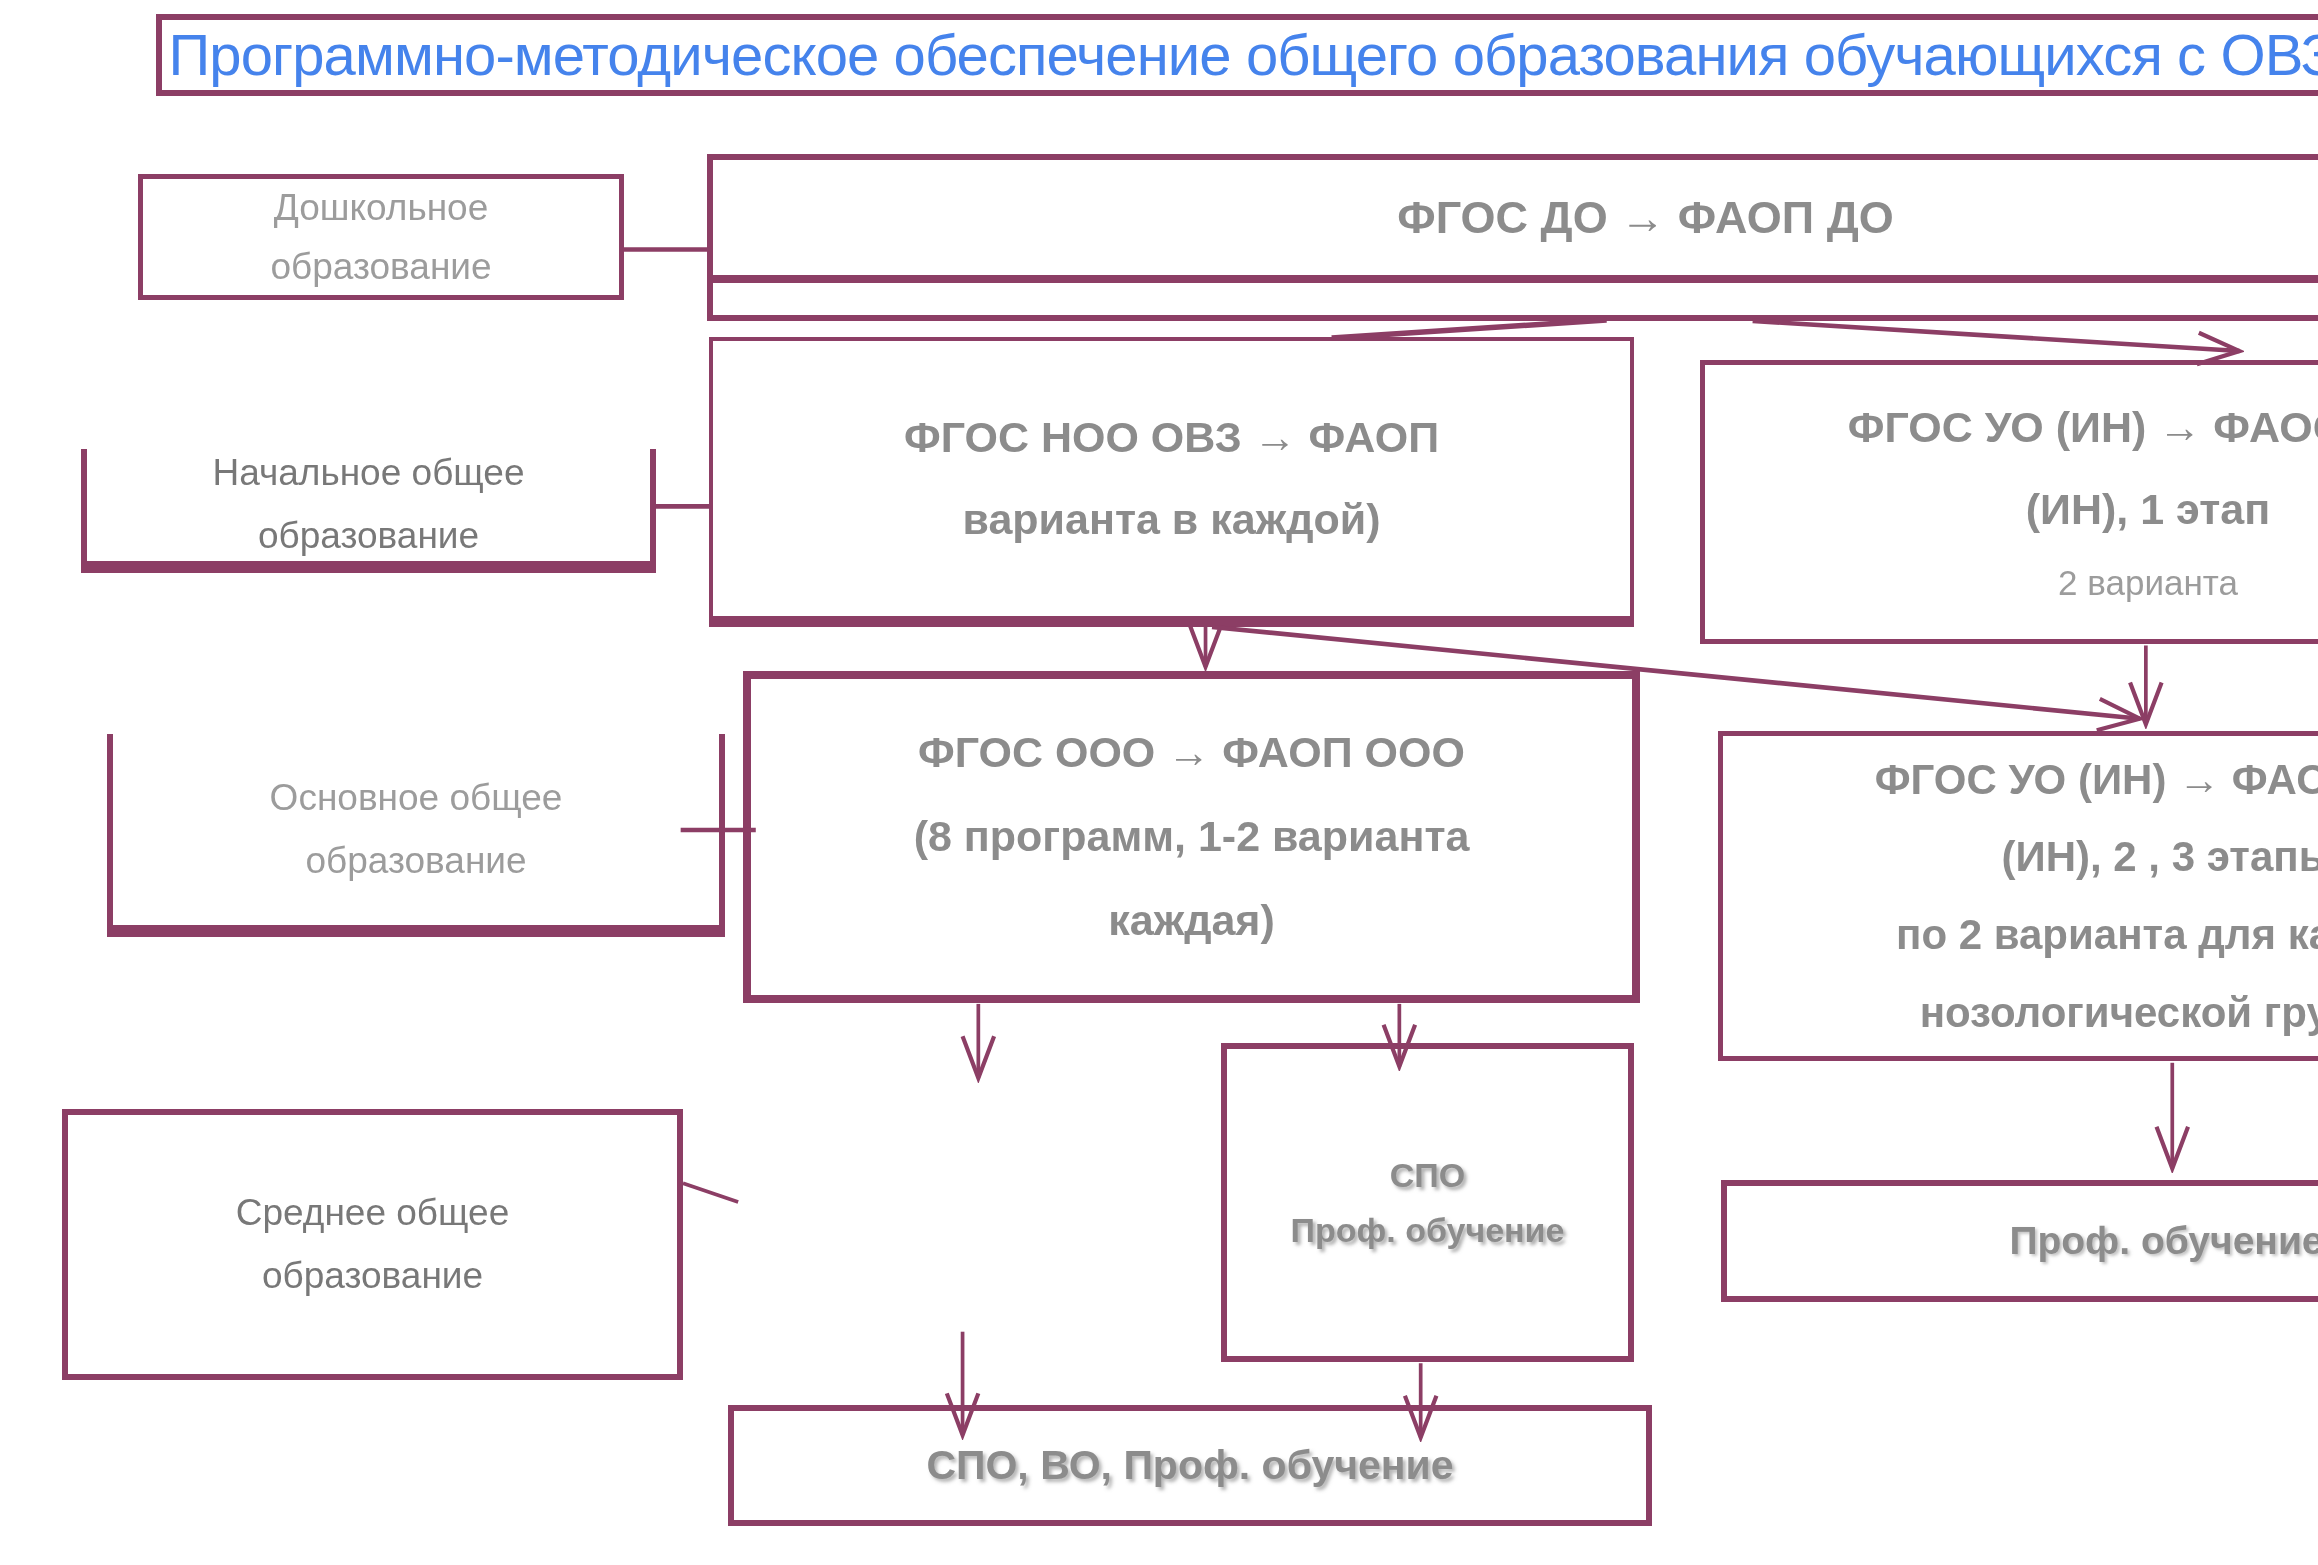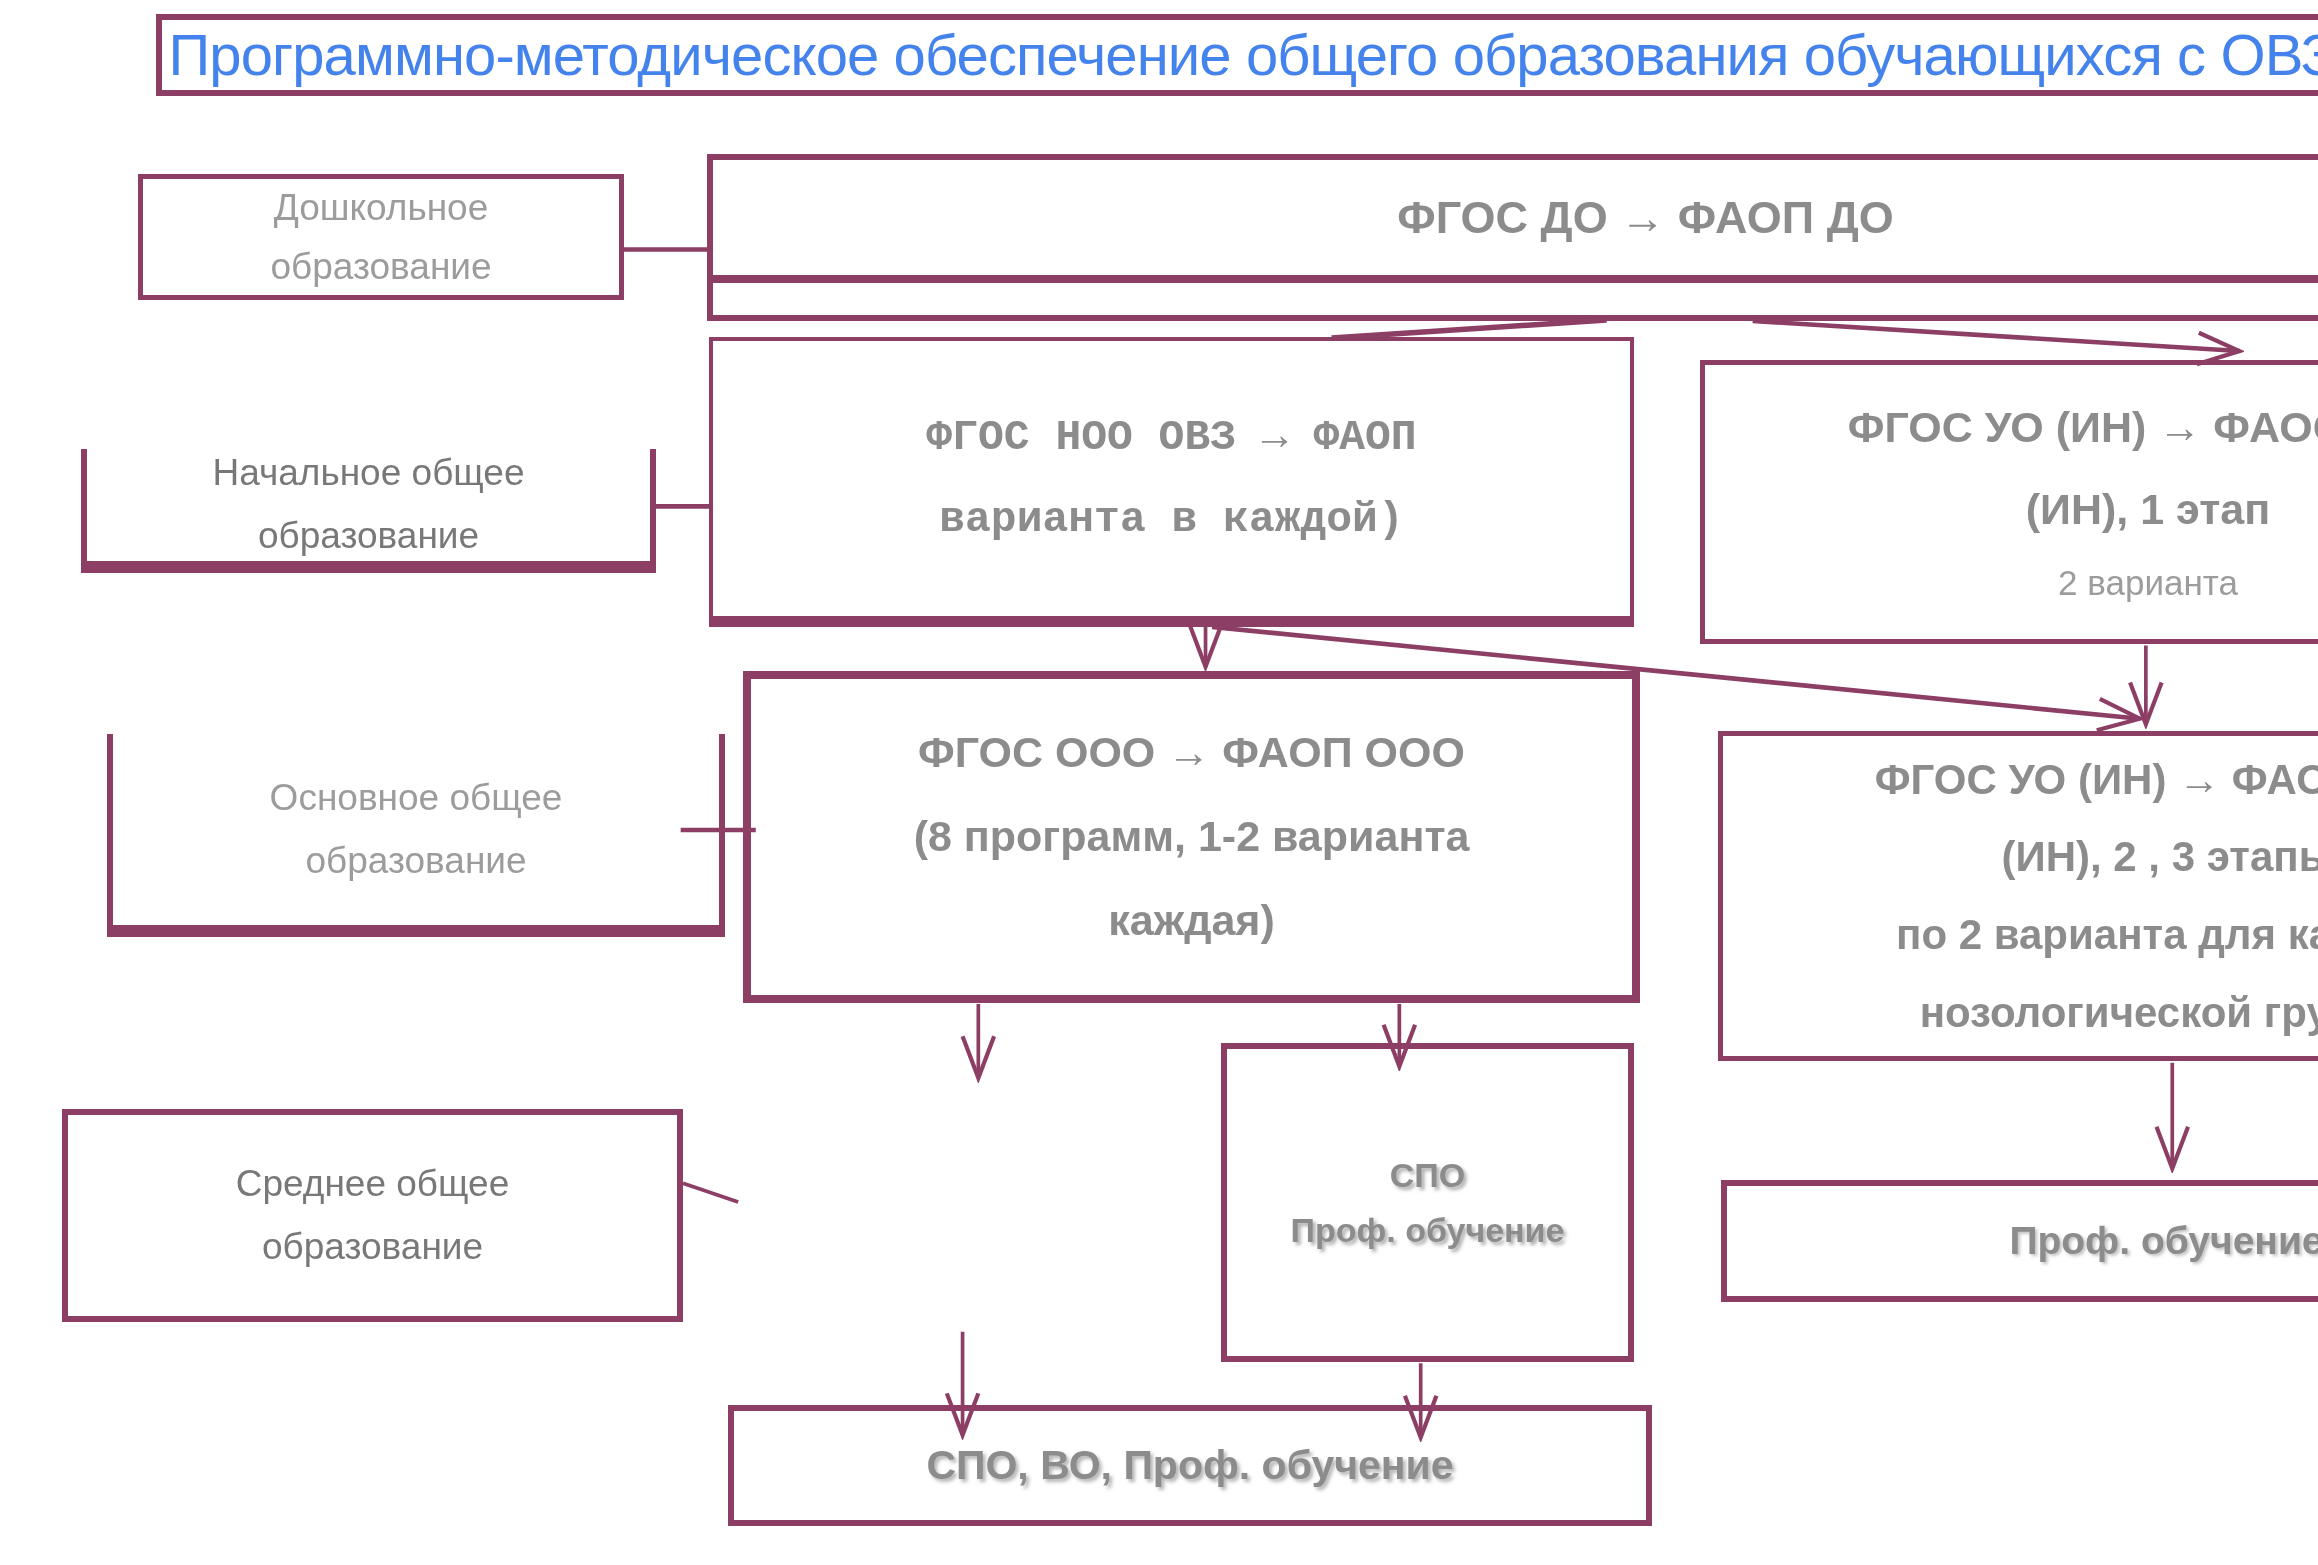--- a/index.html
+++ b/index.html
@@ -27,28 +27,28 @@
     color:var(--blue);font-size:58px;letter-spacing:-0.9px;white-space:nowrap;line-height:1;
   }
   
   .stage{color:var(--gray-light);font-size:37px;line-height:1.7;}
   .stage.dark{color:var(--gray-dark);}
   .stage-preschool{left:138px;top:174px;width:486px;height:126px;border:5.6px solid var(--maroon);line-height:1.6;}
   .stage-primary{left:81px;top:449px;width:575px;height:124px;
     border-left:6px solid var(--maroon);border-right:6px solid var(--maroon);border-bottom:12px solid var(--maroon);}
   .stage-basic{left:63px;top:734px;width:618px;height:203px;
     border-left:6px solid var(--maroon);border-right:6px solid var(--maroon);border-bottom:12px solid var(--maroon);margin-left:44px;}
-  .stage-secondary{left:62px;top:1109px;width:621px;height:213px;border:6.5px solid var(--maroon);}
+  .stage-secondary{left:62px;top:1109px;width:621px;height:271px;border:6.5px solid var(--maroon);}
   
   .g-bold{color:var(--gray);font-weight:bold;}
   .do-box{left:707px;top:154px;width:1877px;height:127px;border:6.5px solid var(--maroon);}
   .do-box .ln{font-size:45px;}
   .do-thin{left:707px;top:277px;width:1877px;height:44px;border:6.5px solid var(--maroon);}
   .noo-box{left:709px;top:337px;width:925px;height:290px;
-    border:4.6px solid var(--maroon);border-bottom:11px solid var(--maroon);font-family:Liberation Mono, monospace;}
+    border:4.6px solid var(--maroon);border-bottom:11px solid var(--maroon);}
   .noo-box .ln{font-size:43px;line-height:1.9;}
   .uo1-box{left:1700px;top:360px;width:896px;height:284px;border:5.6px solid var(--maroon);}
   .uo1-box .ln{font-size:43px;line-height:1.9;}
   .uo1-box .note{font-size:35px;line-height:1.9;font-weight:normal;color:var(--gray-light);}
   .ooo-box{left:743px;top:671px;width:897px;height:332px;border:8.3px solid var(--maroon);}
   .ooo-box .ln{font-size:43px;line-height:1.95;}
   .uo2-box{left:1718px;top:731px;width:900px;height:330px;border:5.6px solid var(--maroon);}
   .uo2-box .ln{font-size:42px;line-height:1.85;}
   .soo-box{left:736px;top:1047px;width:454px;height:284px;border:7.4px solid var(--blue);color:var(--blue);}
   .soo-box .ln-bold{font-size:36px;font-weight:bold;line-height:1.5;}

